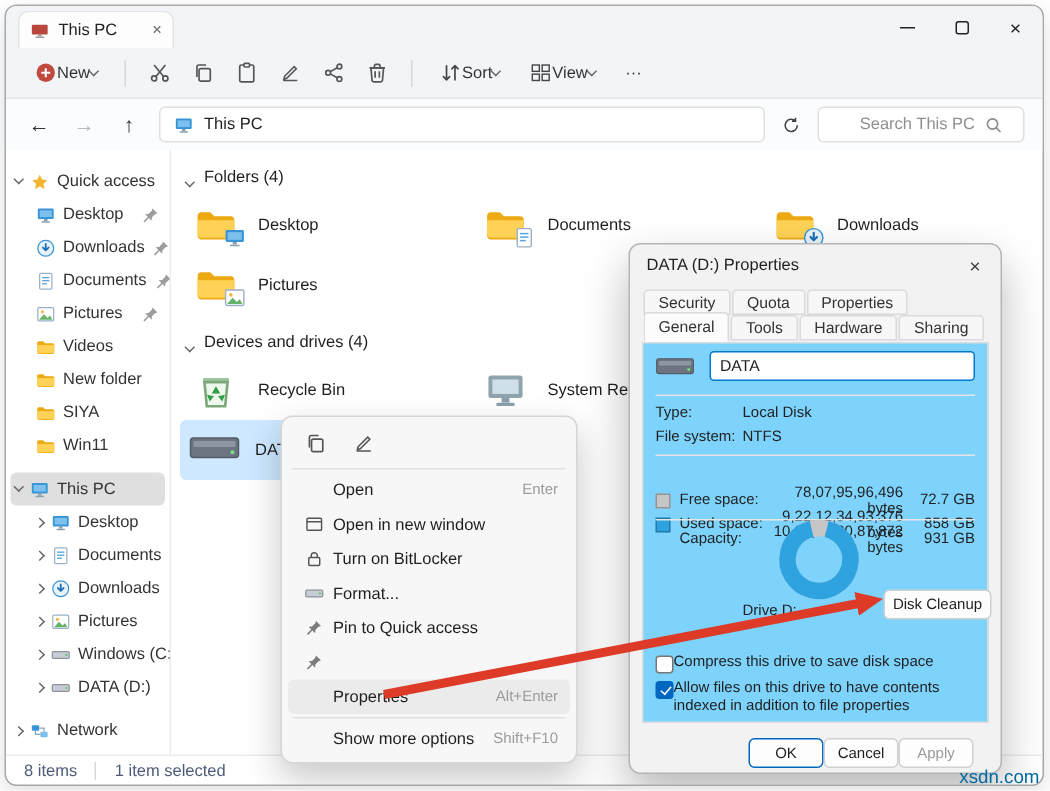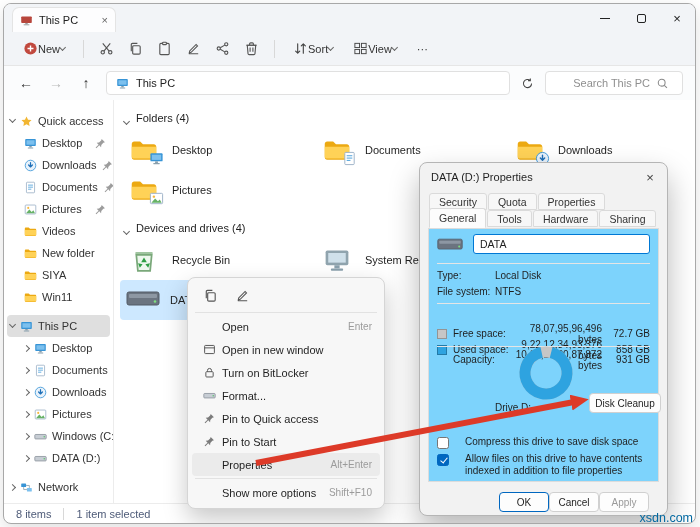--- a/index.html
+++ b/index.html
@@ -122,21 +122,21 @@
     font-family:"Liberation Sans","DejaVu Sans",sans-serif;
   }
   .donut { position:absolute; left:88px; top:115px; }
   .btn {
     height:20px; background:#fdfdfd; border:1px solid #d0d0d0; border-radius:4px;
     display:flex; align-items:center; justify-content:center; font-size:10px; color:#1f1f1f;
   }
   .btn.primary { border-color:#0067c0; }
   .btn.disabled { color:#9a9a9a; }
   .cleanup-btn { position:absolute; left:160px; top:164px; width:72px; }
-  .cb-row { position:absolute; left:8px; right:6px; display:flex; gap:16px; align-items:flex-start; font-size:10px; line-height:1.15; }
+  .cb-row { position:absolute; left:8px; right:6px; display:flex; gap:0; align-items:flex-start; font-size:10px; line-height:1.15; }
   .cb { width:12px; height:12px; border:1px solid #767676; border-radius:2.5px; background:#fff; flex:none; position:relative; margin-top:1px; }
   .cb.checked { background:#0067c0; border-color:#0067c0; }
   .cb.checked::after { content:""; position:absolute; left:3.5px; top:1px; width:3px; height:6px;
     border:solid #fff; border-width:0 1.6px 1.6px 0; transform:rotate(40deg); }
   .dlg-buttons { position:absolute; left:0; right:18px; top:329px; display:flex; justify-content:flex-end; gap:0; }
   .dlg-buttons .btn { width:50px; }
   
   .arrow-overlay { position:absolute; left:0; top:0; z-index:50; pointer-events:none; }
   .watermark { position:absolute; right:7px; bottom:2px; color:#0369a1; font-size:12.5px; z-index:60; }
   .hidden-defs { position:absolute; width:0; height:0; overflow:hidden; }
@@ -636,21 +636,20 @@
           </svg>
         </span>
       <span class="mlabel">Pin to Quick access</span>
     </div>
     <div class="mitem">
       <span class="mico">
           <svg class="ic14">
             <use href="#i-pin"></use>
           </svg>
         </span>
-      <span class="mlabel">Pin to Start</span>
     </div>
     <div class="mitem hover">
       <span class="mico"></span>
       <span class="mlabel">Properties</span>
       <span class="mshort">Alt+Enter</span>
     </div>
     <div class="msep"></div>
     <div class="mitem">
       <span class="mico"></span>
       <span class="mlabel">Show more options</span>

